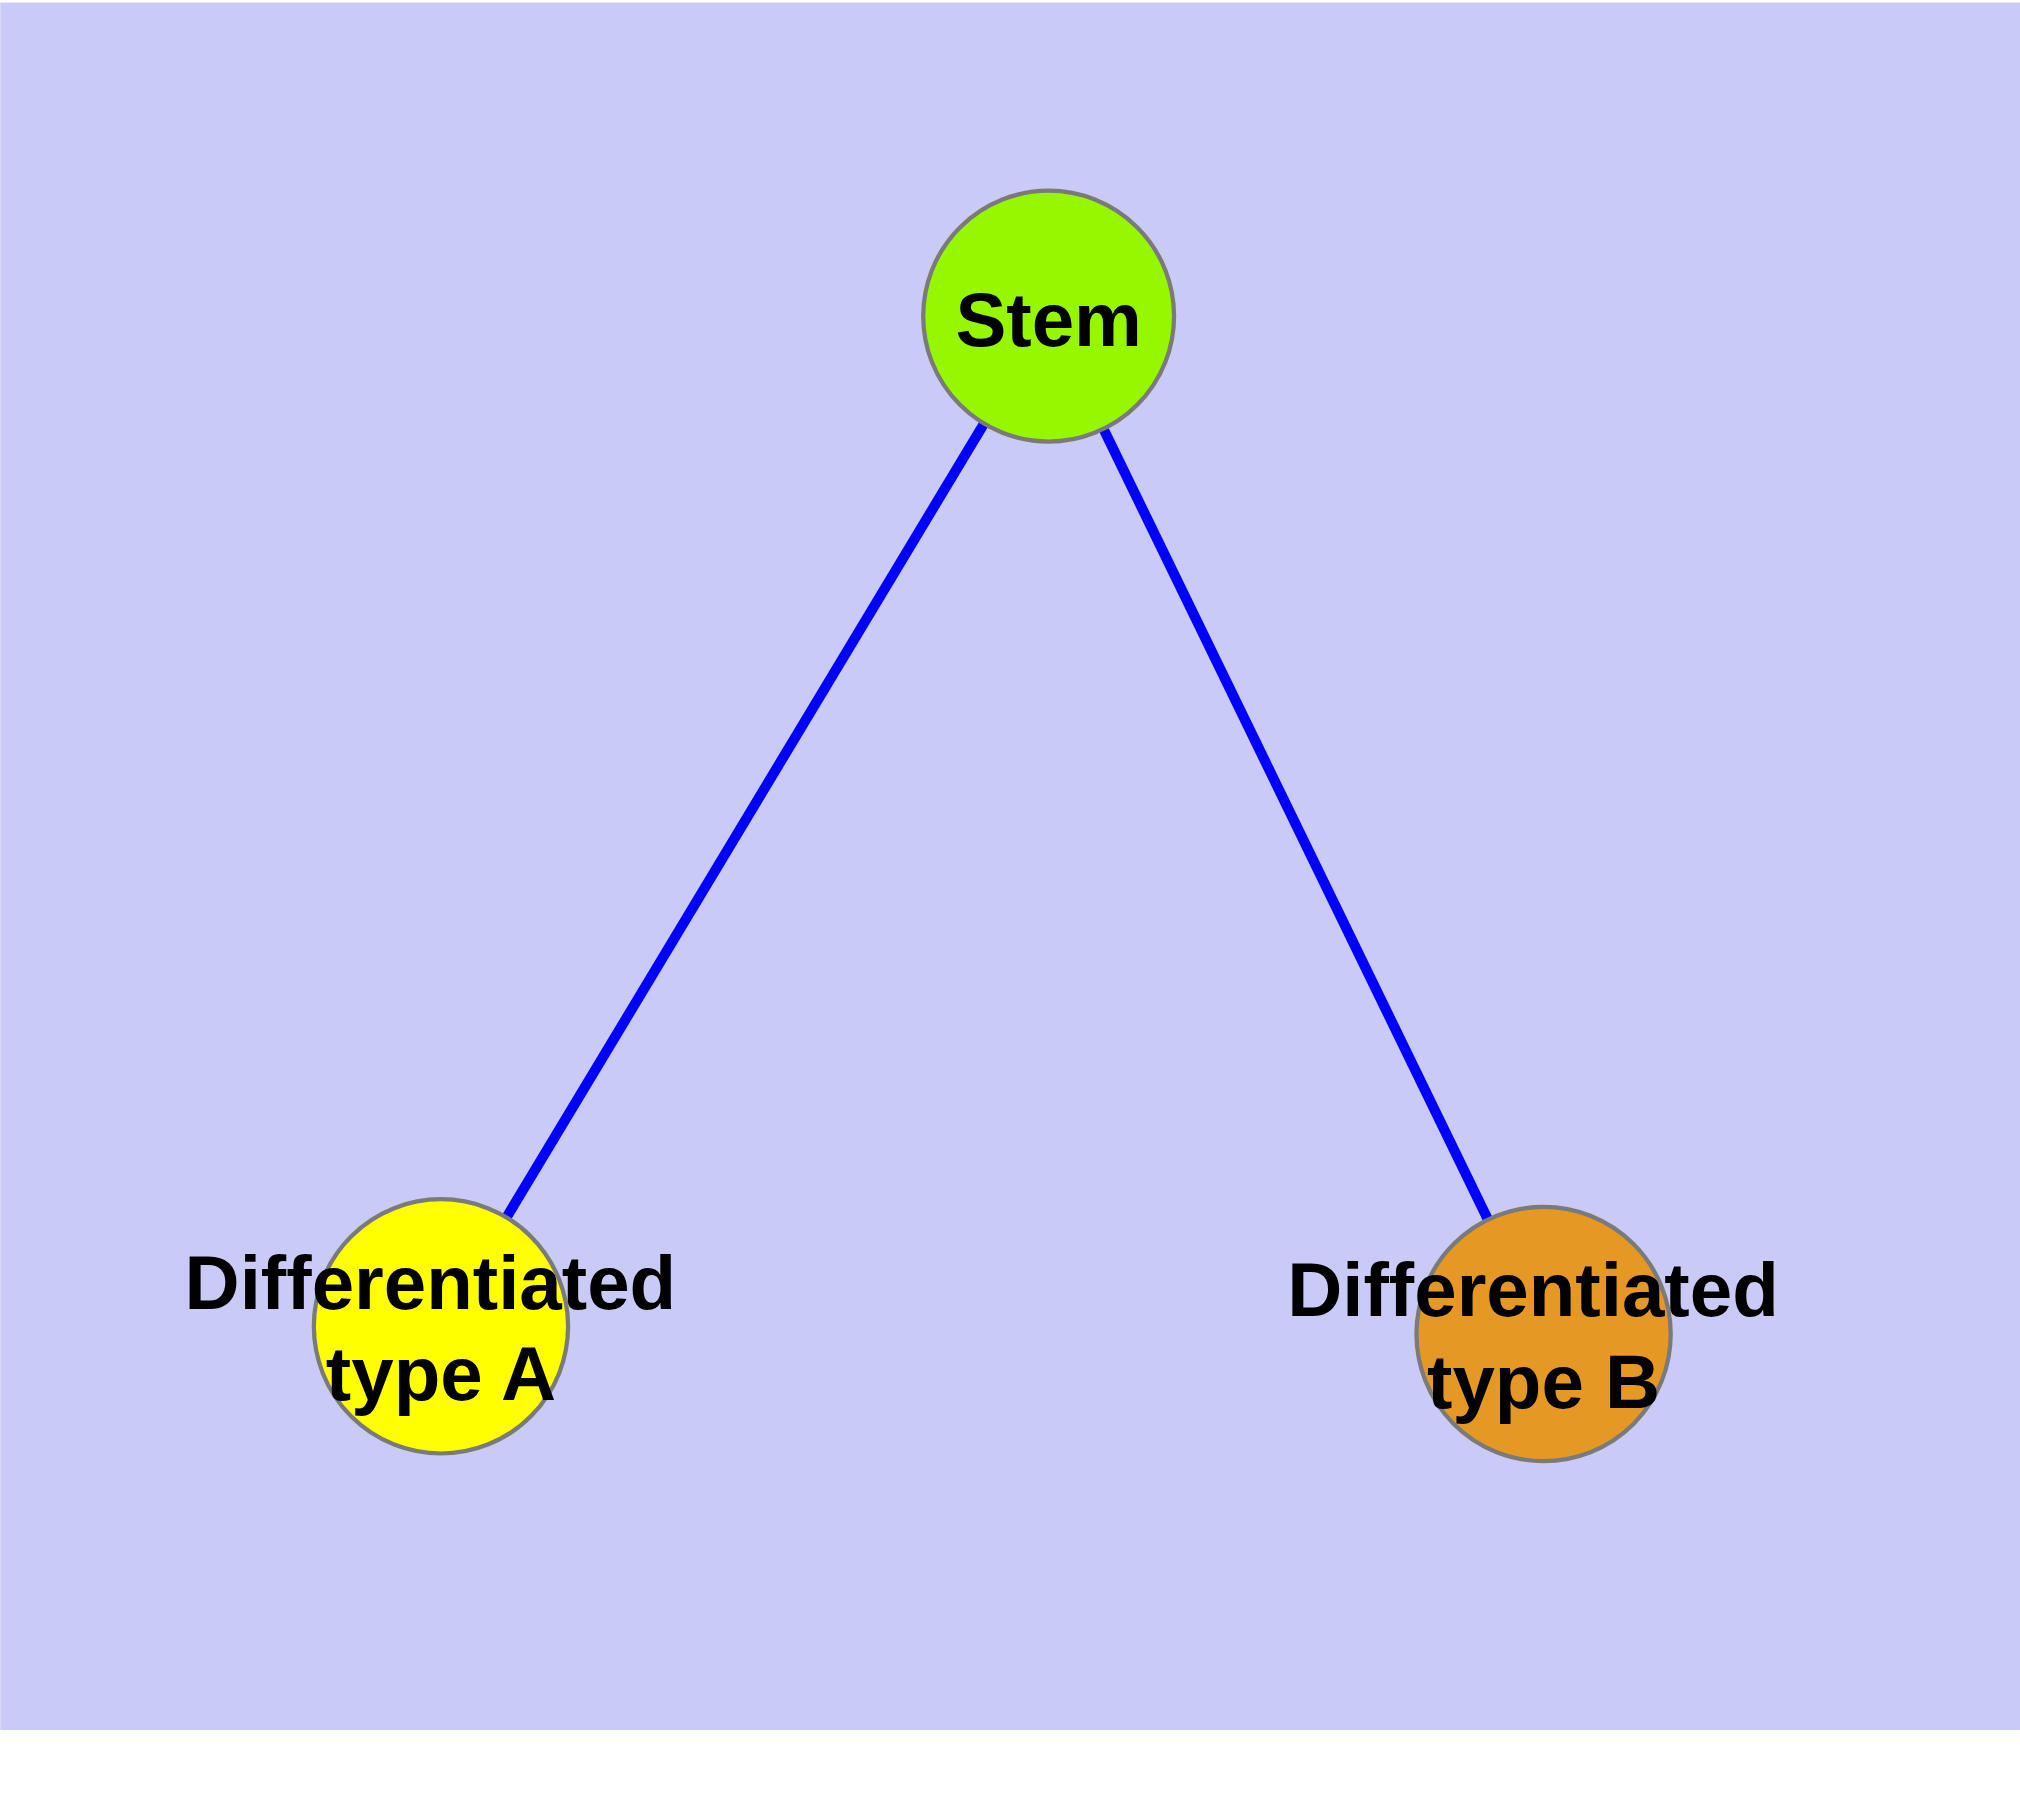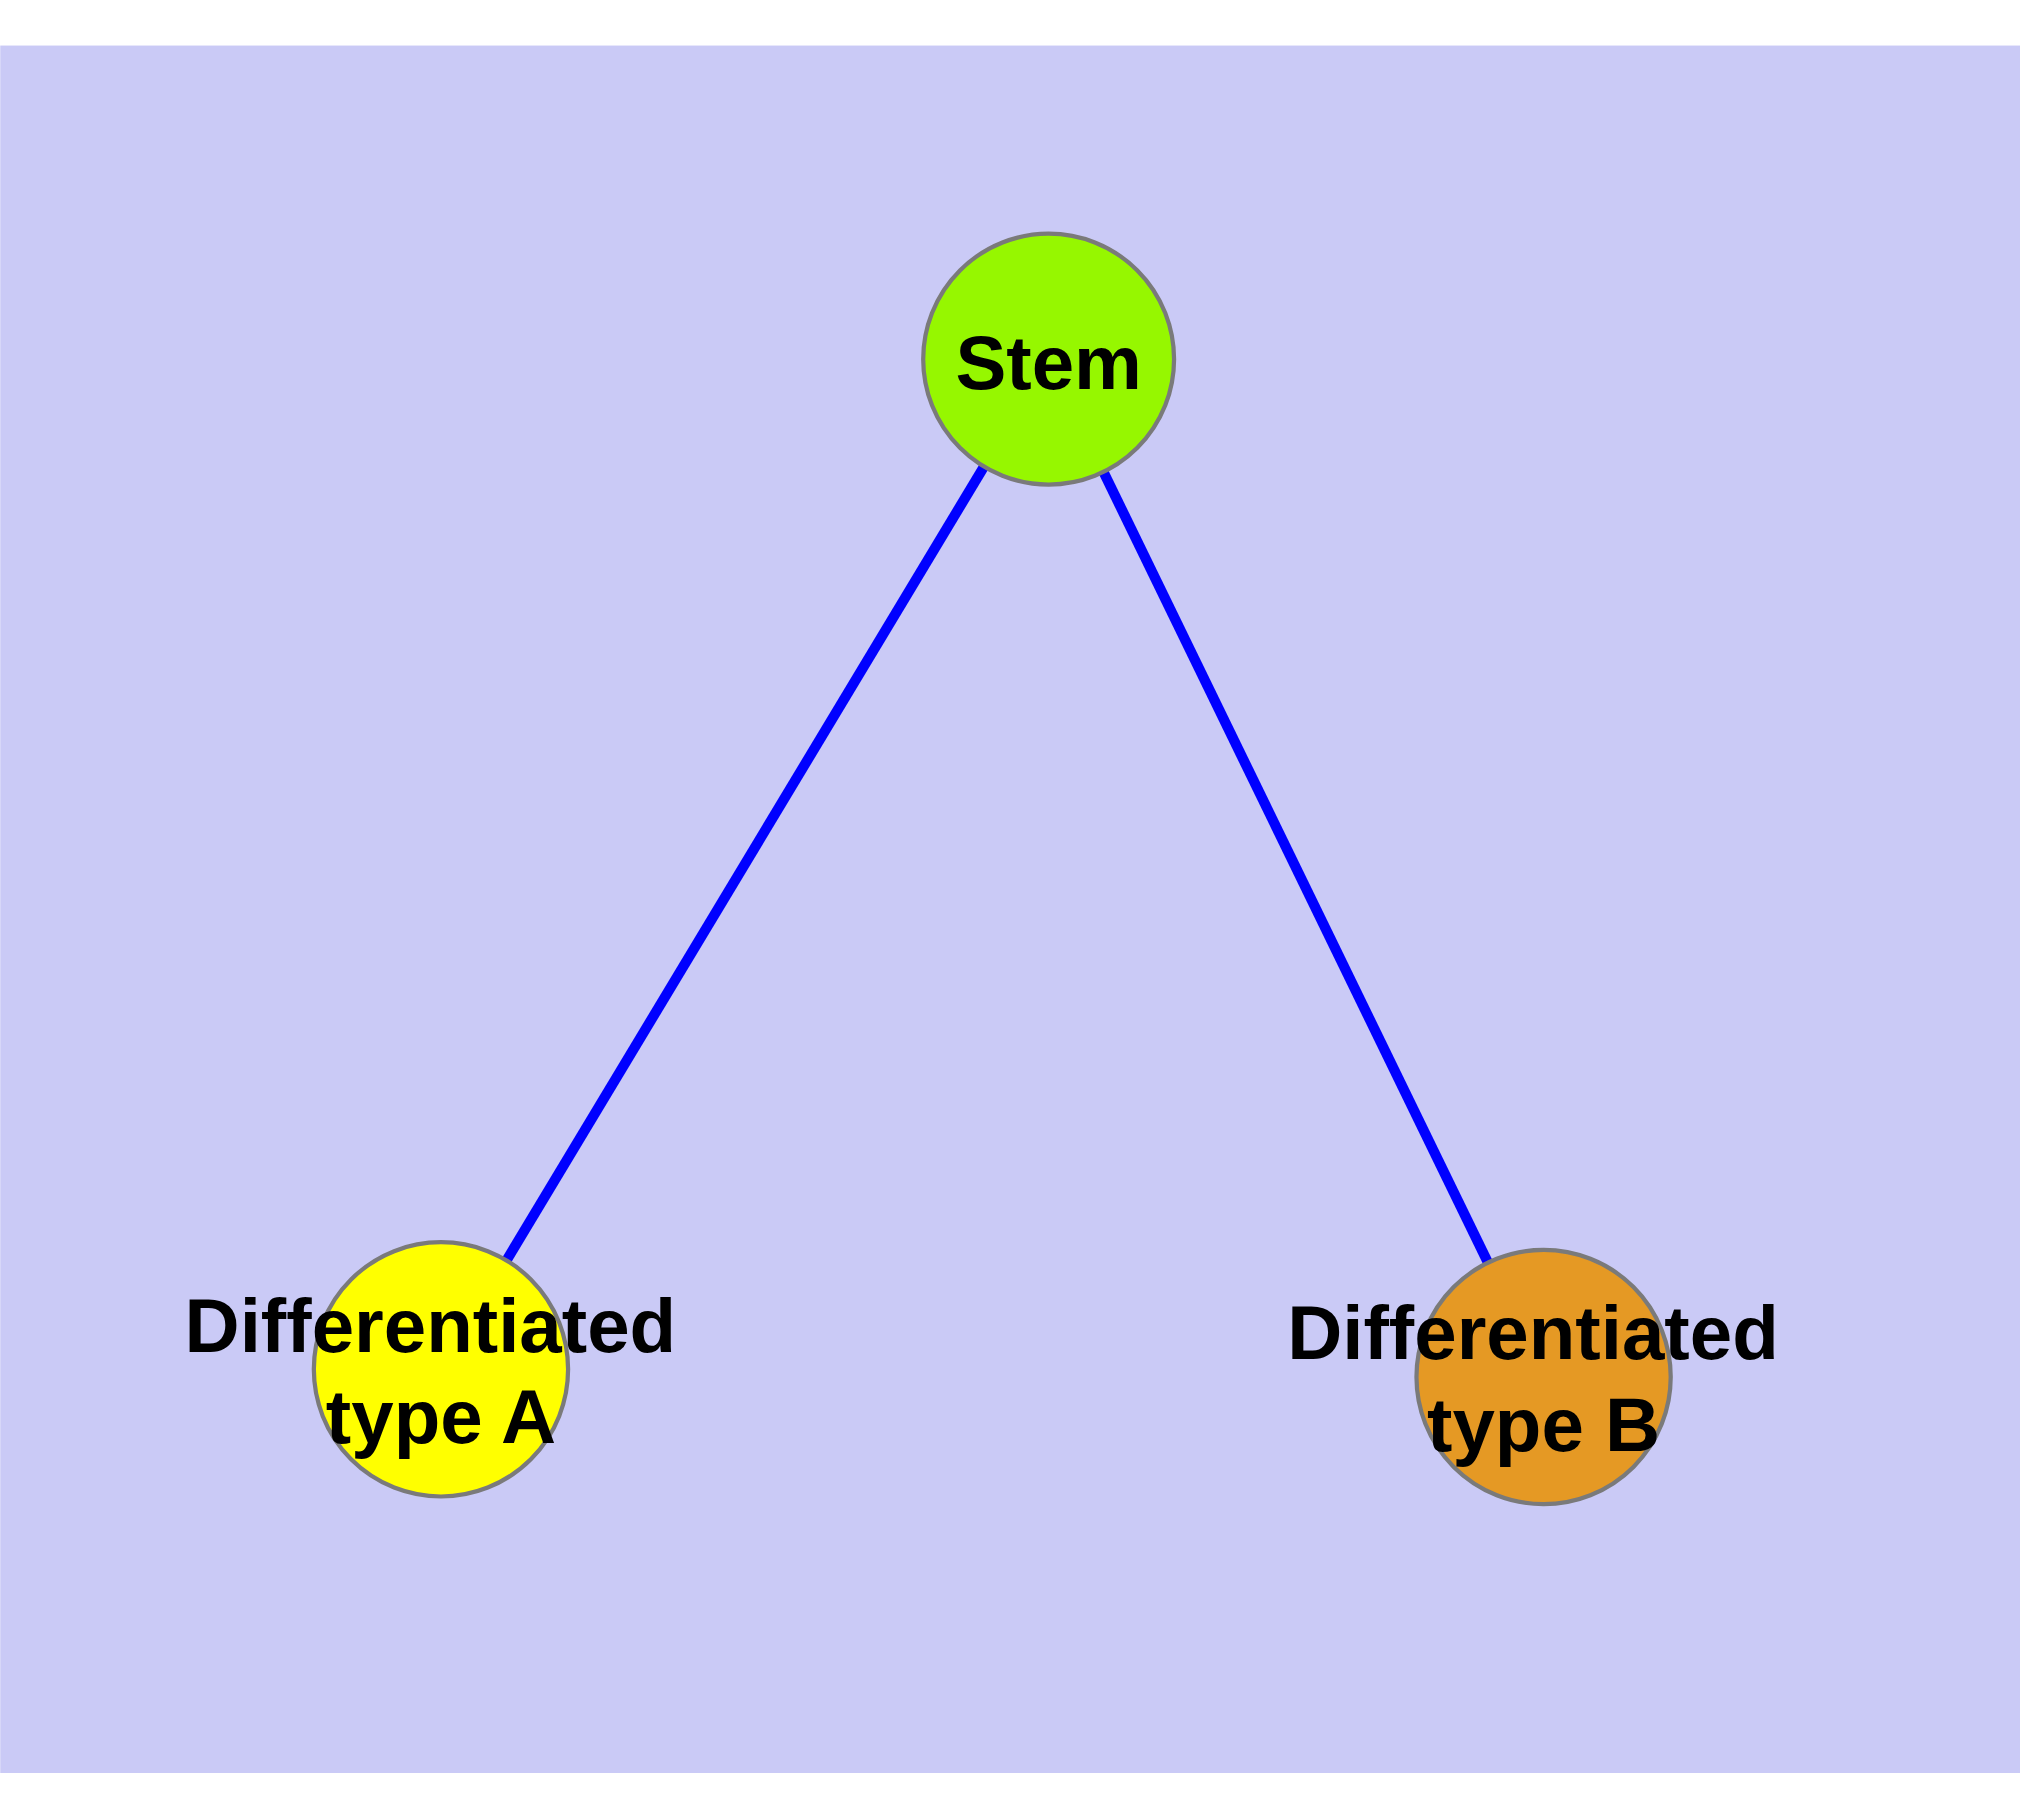--- a/index.html
+++ b/index.html
@@ -7,21 +7,20 @@
     padding: 0;
     background: #FFFFFF;
   }
   #stage {
     position: relative;
     width: 2021px;
     height: 1730px;
     background: #FFFFFF;
     overflow: hidden;
     font-family: "Liberation Sans", sans-serif;
-    margin-top: 43px;
   }
   svg { display: block; }
   .node-label {
     font-family: "Liberation Sans", "DejaVu Sans", sans-serif;
     font-weight: bold;
     font-size: 90px;
   }
 </style>
 </head>
 <body>

